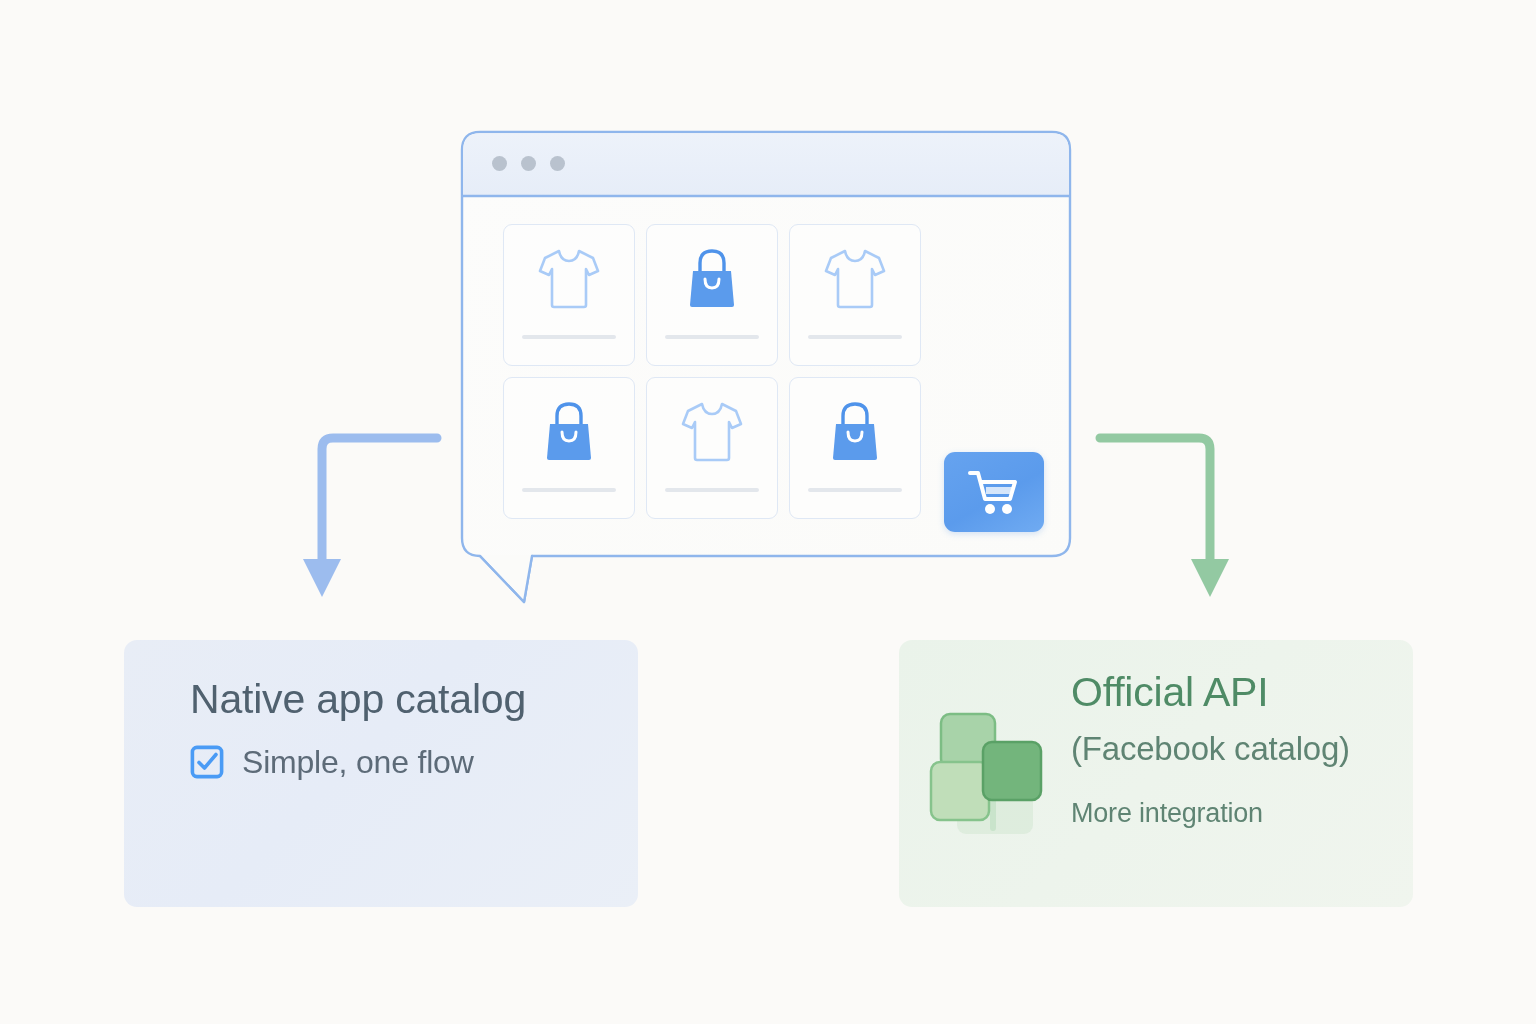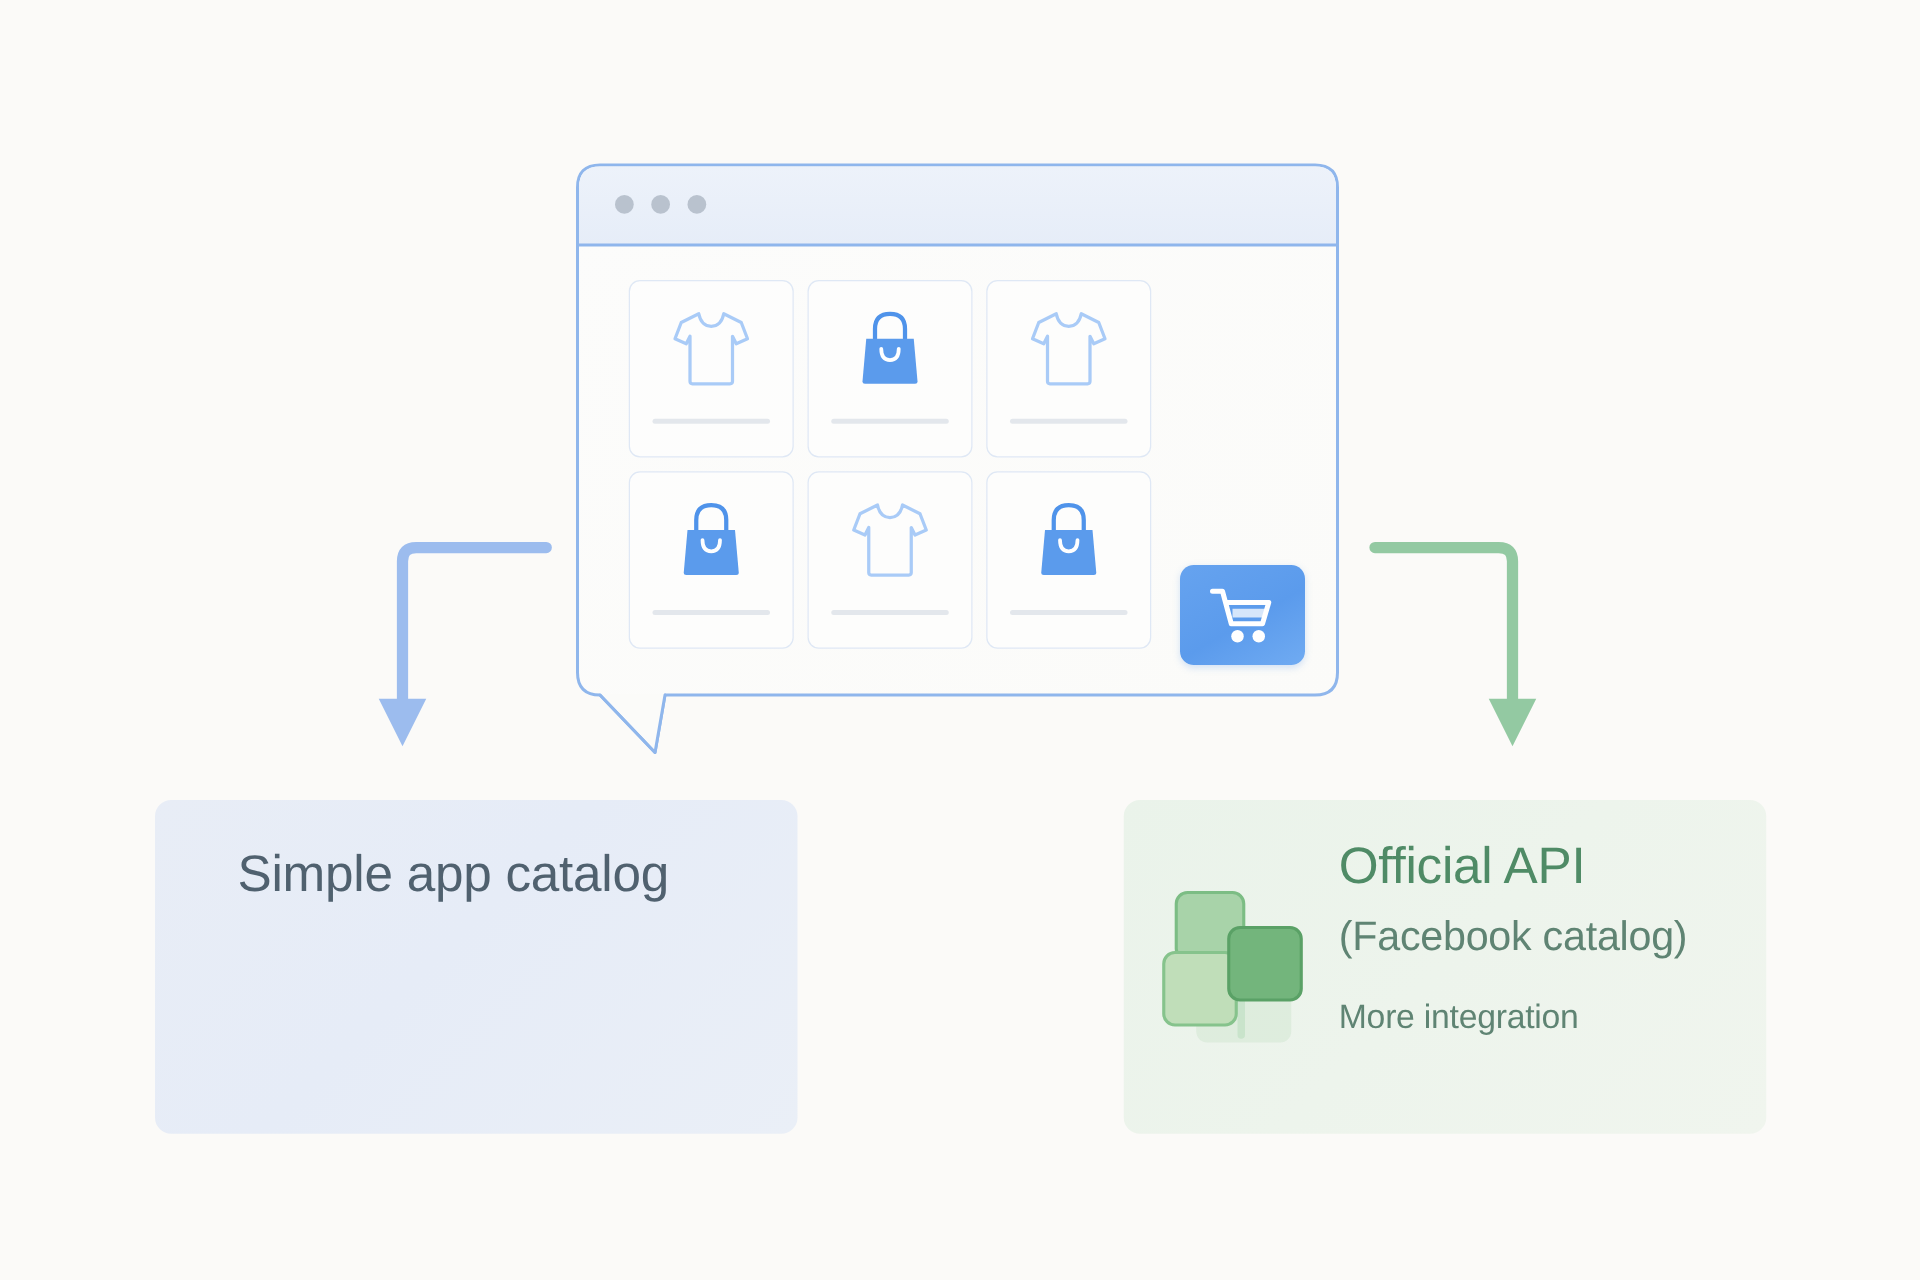--- a/index.html
+++ b/index.html
@@ -314,22 +314,29 @@
     <path d="M 137 13 H 33 Q 22 13 22 24 V 135" fill="none" stroke="#9cbcee" stroke-width="9" stroke-linecap="round" stroke-linejoin="round"></path>
     <path d="M 3 134 H 41 L 22 172 Z" fill="#9cbcee"></path>
   </svg>
 
   <svg class="arrow-svg arrow-right" viewBox="0 0 135 190">
     <path d="M 5 13 H 104 Q 115 13 115 24 V 135" fill="none" stroke="#93c9a2" stroke-width="9" stroke-linecap="round" stroke-linejoin="round"></path>
     <path d="M 96 134 H 134 L 115 172 Z" fill="#93c9a2"></path>
   </svg>
 
   <div class="info-card card-blue">
-    <div class="card-title-blue">Simple app catalog</div>
-
+    <div class="card-title-blue">Native app catalog</div>
+
+    <div class="check-row">
+      <svg class="check-box" viewBox="0 0 34 34">
+        <rect x="2.4" y="2.4" width="29.2" height="29.2" rx="4.5" fill="none" stroke="#4a9bf5" stroke-width="3.6"></rect>
+        <path d="M9 17.5 L14.5 23 L26 9.5" fill="none" stroke="#4a9bf5" stroke-width="3.6" stroke-linecap="round" stroke-linejoin="round"></path>
+      </svg>
+      <span class="check-label">Simple, one flow</span>
+    </div>
 
   </div>
 
   <div class="info-card card-green">
     <div class="green-inner">
 
       <svg class="puzzle-icon" viewBox="0 0 130 150">
 
         <rect x="32" y="48" width="76" height="86" rx="9" fill="#cfe6cf" opacity="0.5"></rect>
 

